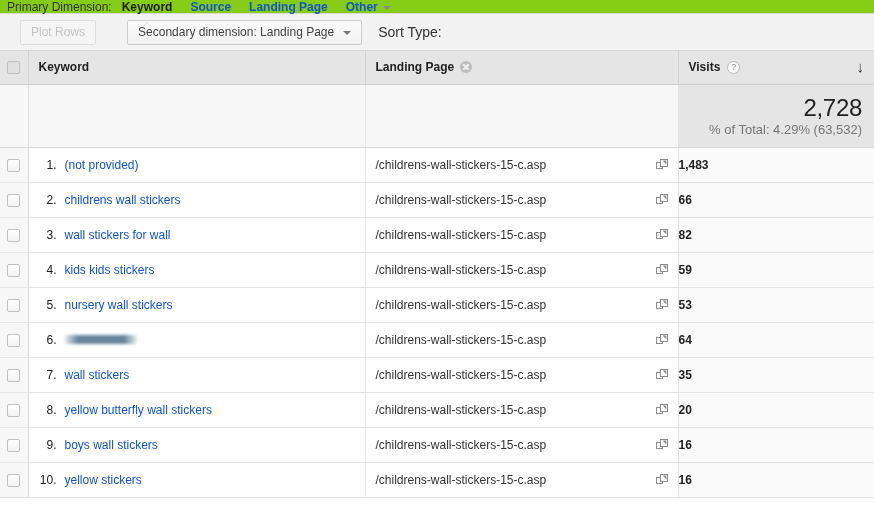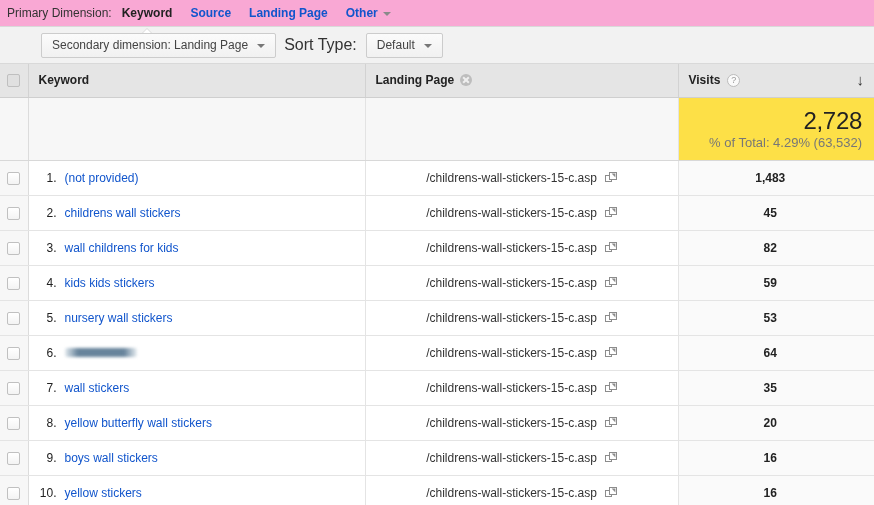--- a/index.html
+++ b/index.html
@@ -9,22 +9,22 @@
     background: #ffffff;
     font-family: "Liberation Sans", sans-serif;
     font-size: 12px;
     color: #333333;
     overflow: hidden;
   }
 
   
   .primary-bar {
     position: relative;
-    height: 27px;
-    background: #f9a8d4;
+    height: 14px;
+    background: #84cc16;
     border-bottom: 1px solid #d9d9d9;
     display: flex;
     align-items: center;
     padding-left: 7px;
     white-space: nowrap;
   }
   .primary-label {
     font-size: 12px;
     color: #333;
     margin-right: 10px;
@@ -97,25 +97,25 @@
     color: #444;
     cursor: pointer;
   }
   .btn.disabled {
     color: #c4c4c4;
     background: #f5f5f5;
     border-color: #dddddd;
     cursor: default;
   }
   .btn .caret { border-top-color: #777777; margin-left: 9px; }
-  .btn-secondary { margin-left: 21px; }
+  .btn-secondary { margin-left: 31px; }
   .sort-label {
-    font-size: 16px;
+    font-size: 14px;
     color: #333;
-    margin-left: 8px;
+    margin-left: 16px;
     margin-right: 9px;
   }
 
   
   table.report {
     width: 874px;
     border-collapse: collapse;
     table-layout: fixed;
   }
   table.report col.c-check { width: 28px; }
@@ -188,21 +188,21 @@
   
   tr.summary td {
     height: 63px;
     background: #f7f7f7;
     border-bottom: 1px solid #d8d8d8;
     border-right: 1px solid #e3e3e3;
     vertical-align: middle;
   }
   tr.summary td.sum-check { border-right: 1px solid #dcdcdc; }
   tr.summary td.sum-visits {
-    background: #fde047;
+    background: #e5e5e5;
     border-right: none;
     text-align: right;
     padding-right: 12px;
     margin-left: 28px;
   }
   .sum-total {
     font-size: 24px;
     color: #222222;
     font-weight: normal;
     line-height: 26px;
@@ -255,26 +255,26 @@
     height: 9px;
     border-radius: 2px;
     background: linear-gradient(to right, rgba(140,170,190,0.25), rgba(95,125,150,0.95) 18%, rgba(95,125,150,0.95) 82%, rgba(140,170,190,0.2));
     filter: blur(1.6px);
   }
   tbody.data td.td-landing {
     border-right: 1px solid #e4e4e4;
     padding: 0 10px 0 10px;
     position: relative;
   }
-  .lp-cell { display: flex; align-items: center; justify-content: center; }
+  .lp-cell { display: flex; align-items: center; justify-content: space-between; }
   .lp-text { color: #333333; font-size: 12px; }
   .ext-icon { flex: none; margin-left: 8px; cursor: pointer; line-height: 0; }
   tbody.data td.td-visits {
     border-right: none;
-    text-align: center;
+    text-align: left;
     padding-right: 12px;
     font-weight: bold;
     color: #222222;
     font-size: 12px;
     background: #fafafa;
   }
 
   
   .cb {
     display: inline-block;
@@ -301,29 +301,28 @@
   </span>
   <span class="dim-tab">Source</span>
   <span class="dim-tab">Landing Page</span>
   <span class="dim-tab other-wrap">
     <span>Other</span>
     <span class="caret"></span>
   </span>
 </div>
 
 <div class="toolbar">
+  <span class="btn disabled">
+    <span>Plot Rows</span>
+  </span>
   <span class="btn btn-secondary">
     <span>Secondary dimension: Landing Page</span>
     <span class="caret"></span>
   </span>
   <span class="sort-label">Sort Type:</span>
-  <span class="btn">
-    <span>Default</span>
-    <span class="caret"></span>
-  </span>
 </div>
 
 <table class="report">
   <colgroup>
     <col class="c-check">
       <col class="c-keyword">
       <col class="c-landing">
       <col class="c-visits">
   </colgroup>
   <thead>
@@ -396,28 +395,28 @@
         <td class="td-landing">
           <div class="lp-cell">
             <span class="lp-text">/childrens-wall-stickers-15-c.asp</span>
             <span class="ext-icon"><svg width="12" height="12" viewBox="0 0 12 12" aria-hidden="true">
                 <rect x="0.5" y="3.5" width="6" height="6" fill="#ffffff" stroke="#8c8c8c"></rect>
                 <rect x="4.5" y="0.5" width="7" height="7" fill="#ffffff" stroke="#8c8c8c"></rect>
                 <polygon points="6.6,1.6 10.4,1.6 10.4,5.4" fill="#8c8c8c"></polygon>
               </svg></span>
           </div>
         </td>
-        <td class="td-visits">45</td>
+        <td class="td-visits">66</td>
       </tr>
       <tr>
         <td class="td-check"><span class="cb"></span></td>
         <td class="td-keyword">
           <div class="kw-cell">
             <span class="kw-index">3.</span>
-            <a class="kw-link">wall childrens for kids</a>
+            <a class="kw-link">wall stickers for wall</a>
           </div>
         </td>
         <td class="td-landing">
           <div class="lp-cell">
             <span class="lp-text">/childrens-wall-stickers-15-c.asp</span>
             <span class="ext-icon"><svg width="12" height="12" viewBox="0 0 12 12" aria-hidden="true">
                 <rect x="0.5" y="3.5" width="6" height="6" fill="#ffffff" stroke="#8c8c8c"></rect>
                 <rect x="4.5" y="0.5" width="7" height="7" fill="#ffffff" stroke="#8c8c8c"></rect>
                 <polygon points="6.6,1.6 10.4,1.6 10.4,5.4" fill="#8c8c8c"></polygon>
               </svg></span>

